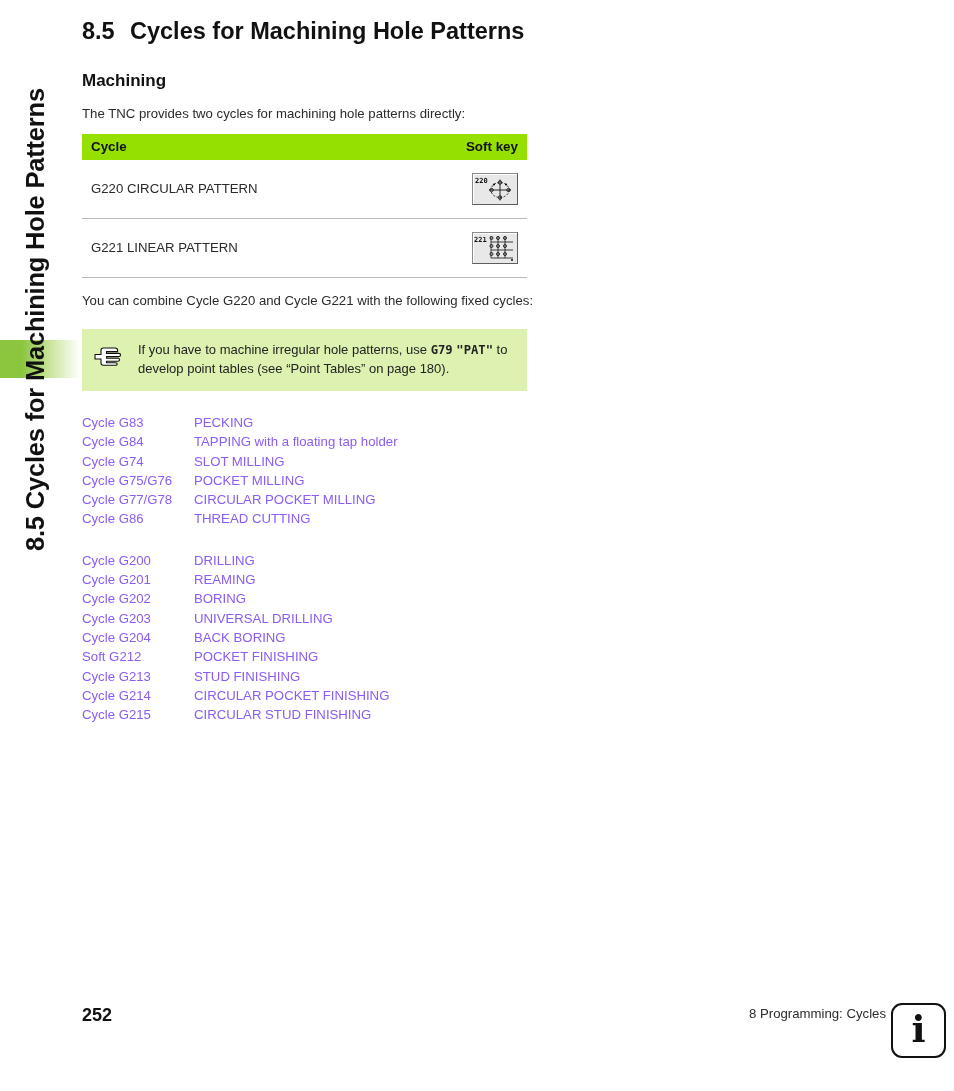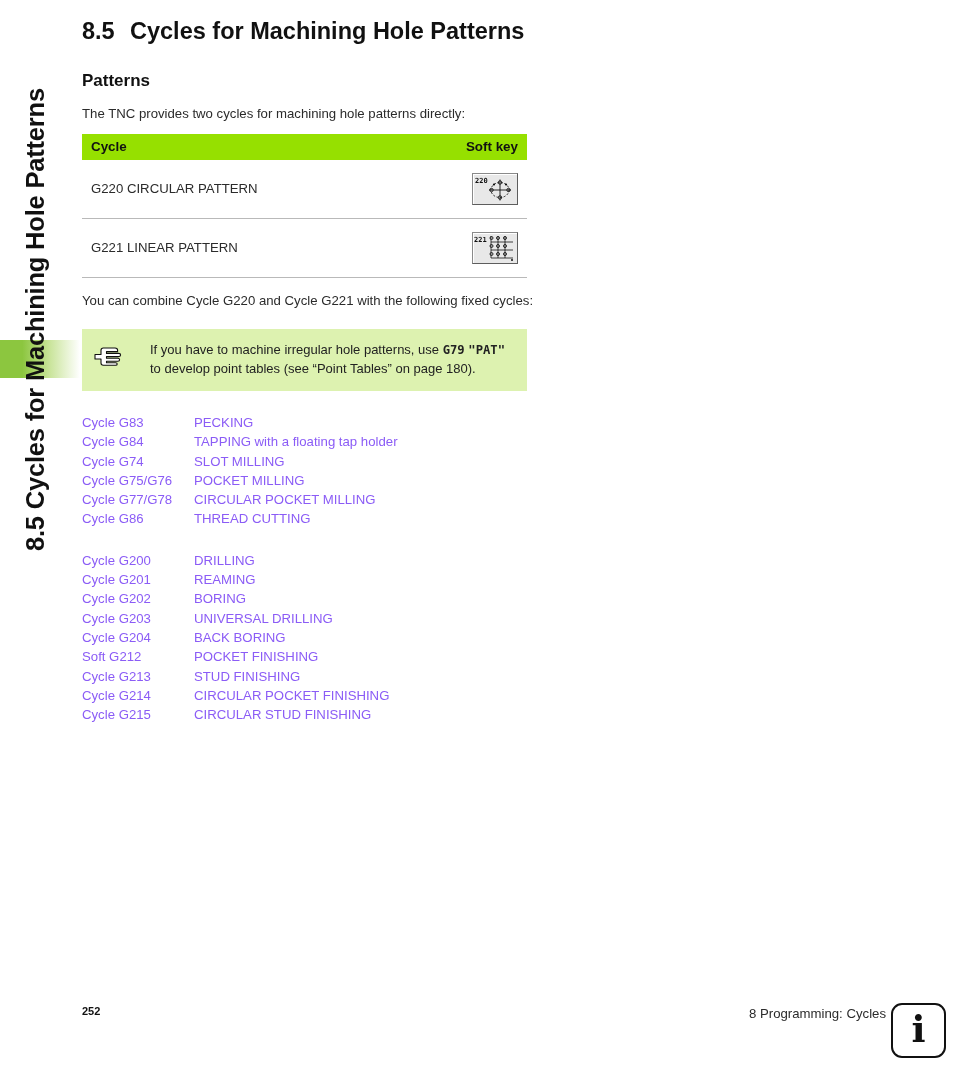--- a/index.html
+++ b/index.html
@@ -141,21 +141,20 @@
   }
   #note .hand {
     flex: 0 0 46px;
     padding-top: 2px;
   }
   #note .note-text {
     flex: 1 1 auto;
     font-size: 13px;
     line-height: 17.5px;
     color: #222;
-    margin-left: 12px;
   }
   #note .note-text b {
     font-family: "DejaVu Sans Mono", monospace;
     font-size: 12.2px;
     font-weight: bold;
   }
 
   
   .cycle-group { margin-top: 22px; }
   .cycle-group.second { margin-top: 22px; }
@@ -168,21 +167,21 @@
   .cycle-row .code {
     flex: 0 0 112px;
   }
   .cycle-row .desc { flex: 1 1 auto; }
 
   
   #footer-page {
     position: absolute;
     left: 82px;
     top: 1005px;
-    font-size: 11px;
+    font-size: 18px;
     font-weight: bold;
     color: #111;
   }
   #footer-chapter {
     position: absolute;
     right: 68px;
     top: 1006px;
     font-size: 13.2px;
     color: #2b2b2b;
   }
@@ -221,21 +220,21 @@
 <div id="sidebar-marker"></div>
 <div id="sidebar-title">8.5 Cycles for Machining Hole Patterns</div>
 
 <div id="content">
 
   <div class="h-section">
     <span class="h-num">8.5</span>
     <span class="h-text">Cycles for Machining Hole Patterns</span>
   </div>
 
-  <div class="h-sub">Patterns</div>
+  <div class="h-sub">Machining</div>
 
   <p class="body">The TNC provides two cycles for machining hole patterns directly:</p>
 
   <table class="cycles">
     <thead>
       <tr>
         <th>Cycle</th>
         <th class="sk">Soft key</th>
       </tr>
     </thead>

